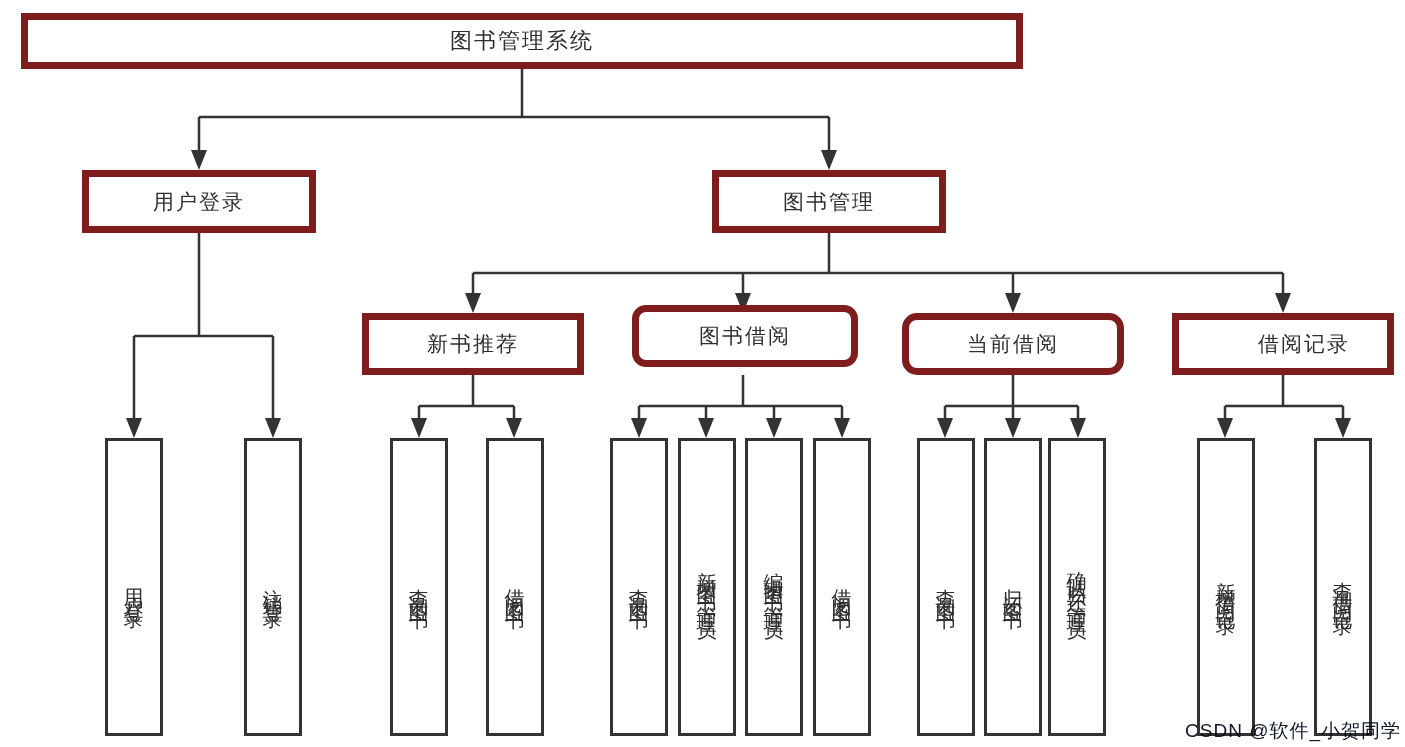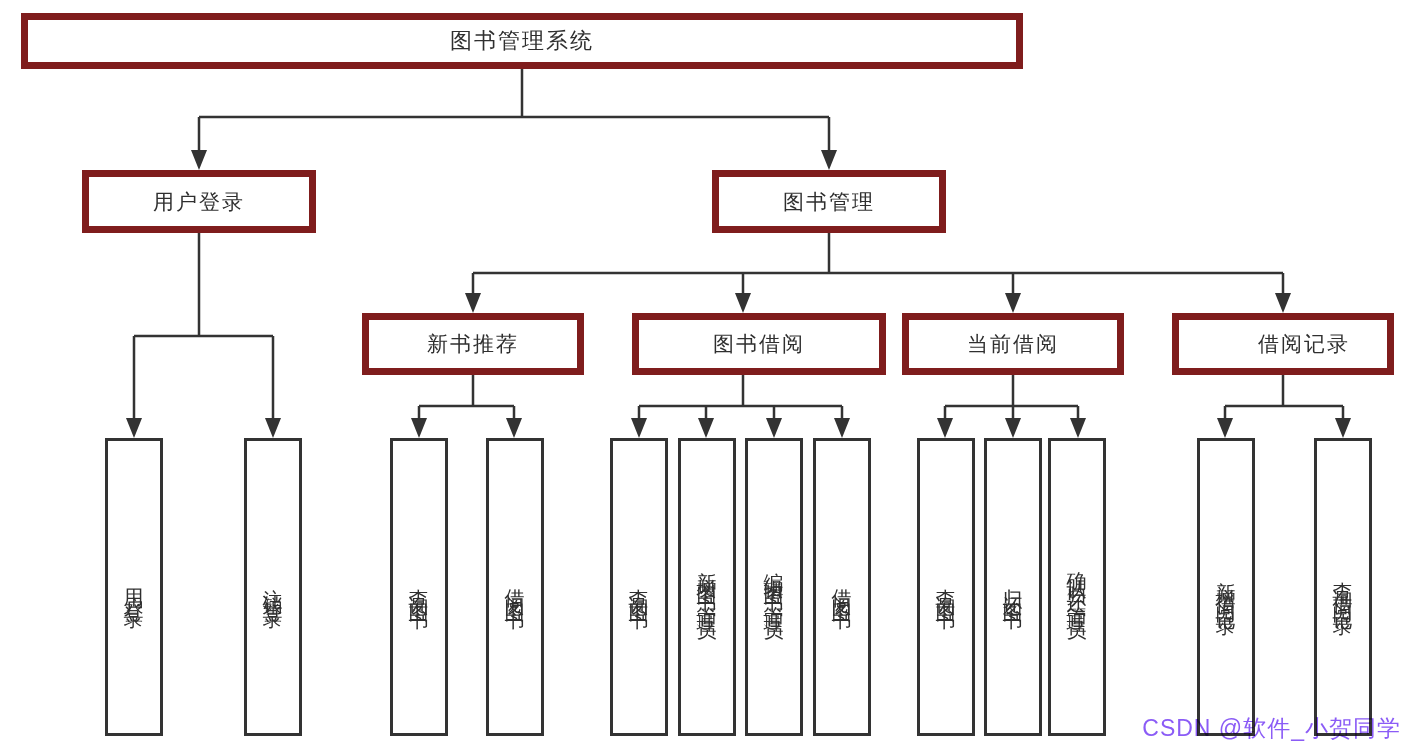--- a/index.html
+++ b/index.html
@@ -43,23 +43,23 @@
     writing-mode: vertical-rl;
     text-orientation: mixed;
     font-size: 20px;
     letter-spacing: 7px;
     line-height: 1;
   }
   .watermark {
     position: absolute;
     right: 4px;
     bottom: 3px;
-    font-size: 23px;
+    font-size: 19px;
     letter-spacing: 1px;
-    color: #8b5cf6;
+    color: #0f172a;
     mix-blend-mode: multiply;
     z-index: 10;
     white-space: nowrap;
   }
 </style>
 </head>
 <body>
 
 <div id="stage">
 
@@ -102,22 +102,22 @@
       <polygon points="1335,418 1351,418 1343,438"></polygon>
     </g>
   </svg>
 
   <div class="hnode" style="left:21px; top:13px; width:1002px; height:56px; font-size:22px;">图书管理系统</div>
 
   <div class="hnode" style="left:82px; top:170px; width:234px; height:63px;">用户登录</div>
   <div class="hnode" style="left:712px; top:170px; width:234px; height:63px;">图书管理</div>
 
   <div class="hnode" style="left:362px; top:313px; width:222px; height:62px;">新书推荐</div>
-  <div class="hnode" style="left:632px; top:313px; width:254px; height:62px;">图书借阅</div>
-  <div class="hnode" style="left:902px; top:313px; width:222px; height:62px;">当前借阅</div>
+  <div class="hnode" style="left:632px; top:305px; width:226px; height:62px;border-radius:14px;">图书借阅</div>
+  <div class="hnode" style="left:902px; top:313px; width:222px; height:62px;border-radius:15px;">当前借阅</div>
   <div class="hnode" style="left:1172px; top:313px; width:222px; height:62px;padding-left:42px;">借阅记录</div>
 
   <div class="leaf" style="left:105px;">用户登录</div>
   <div class="leaf" style="left:244px;">注销登录</div>
 
   <div class="leaf" style="left:390px;">查询图书</div>
   <div class="leaf" style="left:486px;">借阅图书</div>
 
   <div class="leaf" style="left:610px;">查询图书</div>
   <div class="leaf" style="left:678px;">新增图书（管理员）</div>

